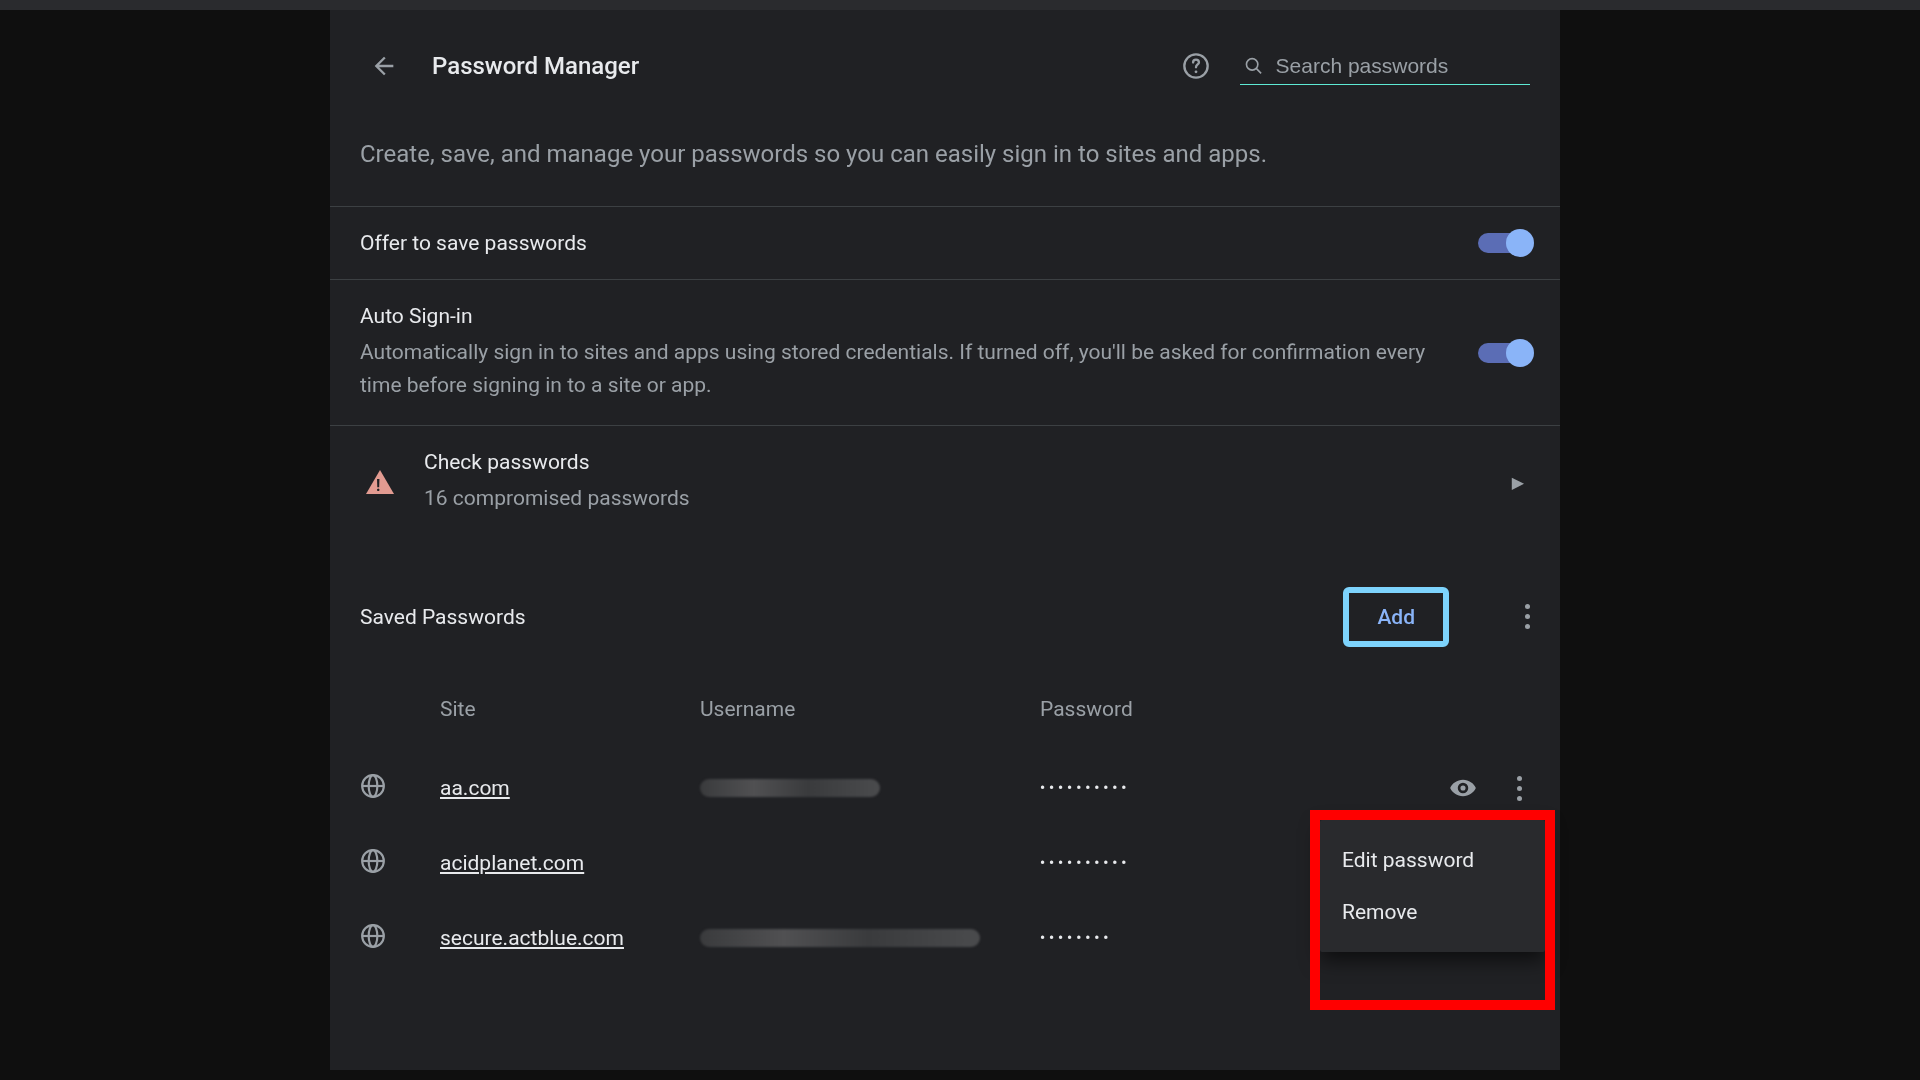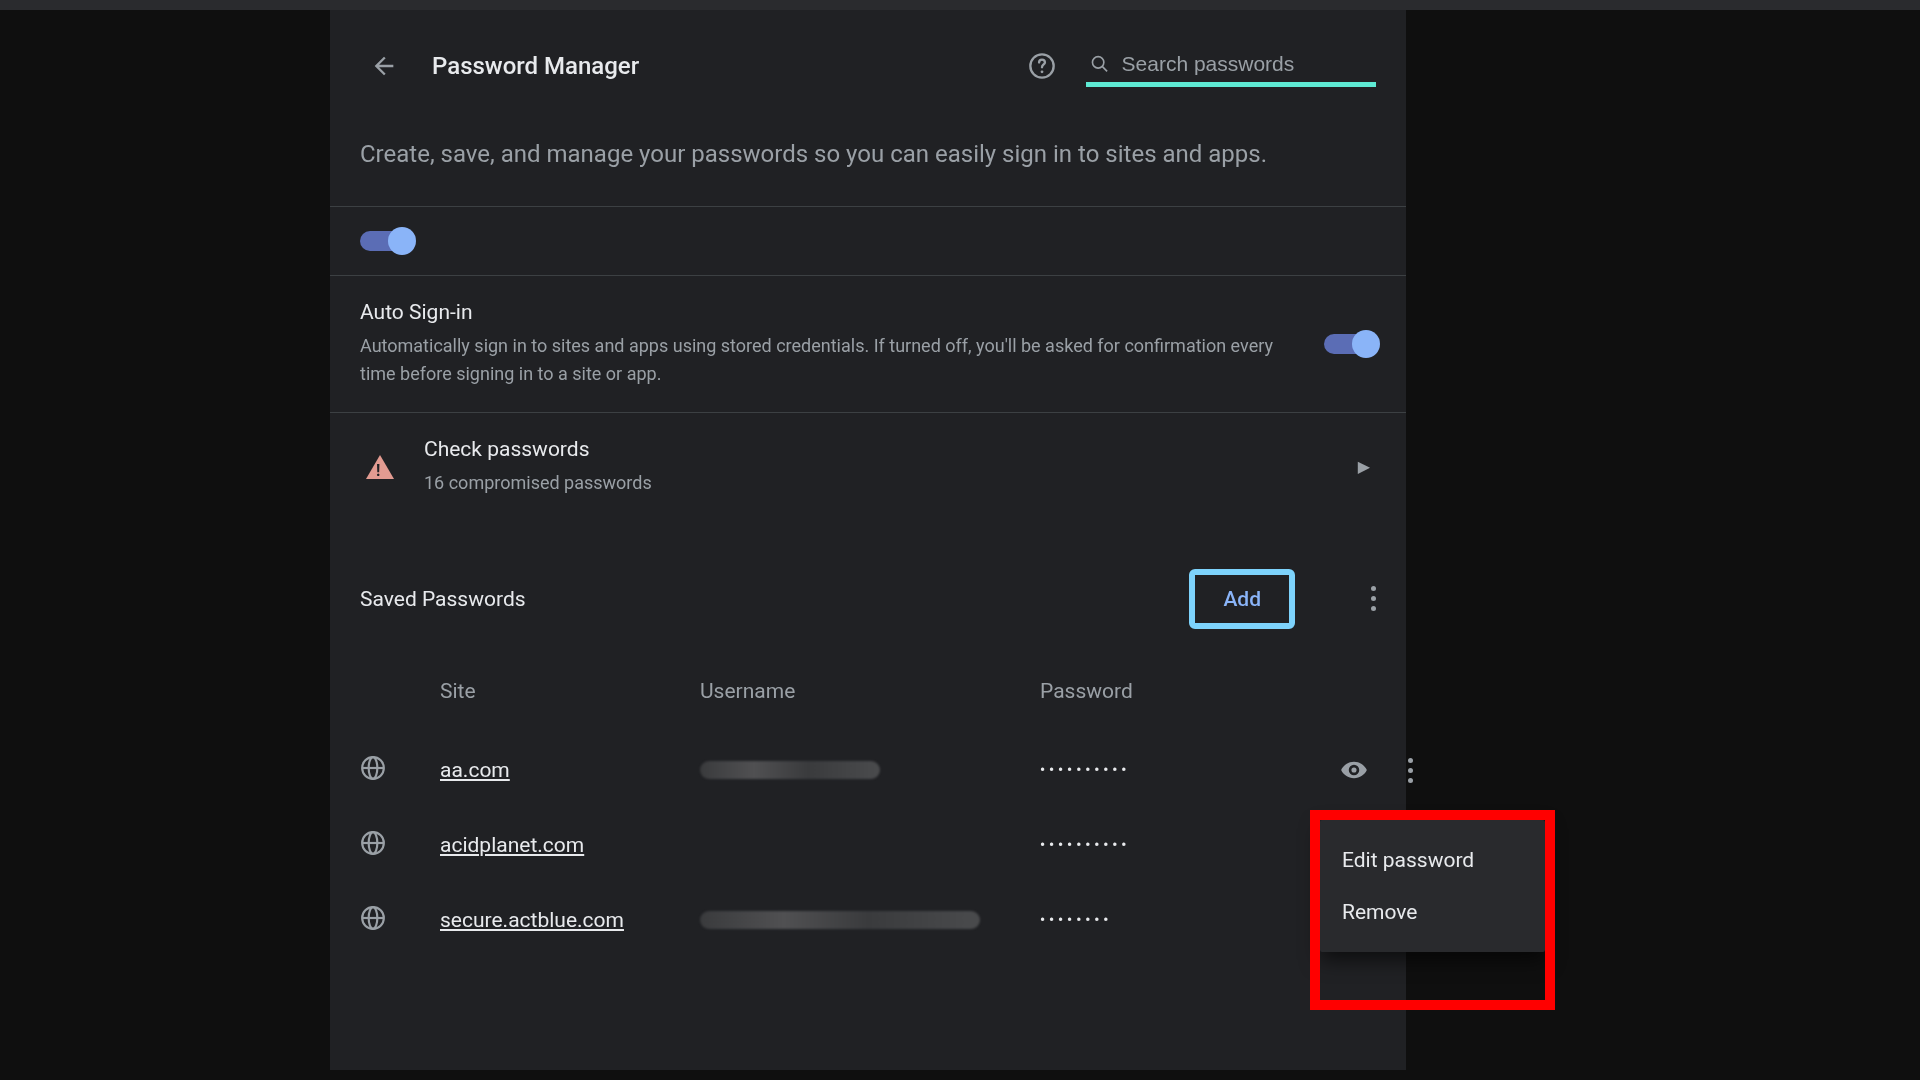--- a/index.html
+++ b/index.html
@@ -1,21 +1,21 @@
 <!DOCTYPE html>
 <html><head>
 <meta charset="utf-8">
 <style>
   * { box-sizing: border-box; margin: 0; padding: 0; }
   html, body { width: 1920px; height: 1080px; background: #0f0f0f; font-family: "Segoe UI", Roboto, Arial, sans-serif; overflow: hidden; }
   .panel {
     position: absolute;
     left: 330px;
     top: 10px;
-    width: 1076px;
+    width: 1230px;
     height: 1060px;
     background: #202124;
     color: #e8eaed;
   }
   .hdr {
     display: flex;
     align-items: center;
     padding: 32px 30px 20px 30px;
   }
   .icon-btn {
@@ -26,21 +26,21 @@
   }
   .title {
     font-size: 24px;
     font-weight: 500;
     margin-left: 24px;
     color: #e8eaed;
   }
   .spacer { flex: 1; }
   .search-wrap {
     display: flex; align-items: center;
-    border-bottom: 5px solid #5eead4;
+    border-bottom: 1px solid #5eead4;
     padding: 6px 4px;
     width: 290px;
     margin-left: 20px;
   }
   .search-wrap input {
     background: transparent; border: none; outline: none;
     color: #e8eaed; font-size: 21px;
     margin-left: 12px; width: 100%;
   }
   .search-wrap input::placeholder { color: #9aa0a6; }
@@ -49,21 +49,21 @@
     color: #9aa0a6;
     font-size: 24px;
   }
   .row {
     display: flex; align-items: center;
     border-top: 1px solid #3c4043;
     padding: 24px 30px;
   }
   .row-text { flex: 1; padding-right: 30px; }
   .row-title { font-size: 21px; color: #e8eaed; }
-  .row-sub { font-size: 18px; color: #9aa0a6; margin-top: 8px; line-height: 1.55; }
+  .row-sub { font-size: 21px; color: #9aa0a6; margin-top: 8px; line-height: 1.55; }
   .toggle {
     position: relative;
     width: 52px; height: 20px;
     background: #5b6db5;
     border-radius: 10px;
   }
   .toggle::after {
     content: '';
     position: absolute;
     right: -4px; top: -4px;
@@ -202,20 +202,23 @@
         <circle cx="10" cy="10" r="7" fill="none" stroke="#9aa0a6" stroke-width="2"></circle>
         <line x1="15" y1="15" x2="21" y2="21" stroke="#9aa0a6" stroke-width="2"></line>
       </svg>
       <input type="text" placeholder="Search passwords" style="">
     </div>
   </div>
 
   <div class="intro">Create, save, and manage your passwords so you can easily sign in to sites and apps.</div>
 
   <div class="row">
+    <div class="row-text">
+      <div class="row-title">Offer to save passwords</div>
+    </div>
     <div class="toggle"></div>
   </div>
 
   <div class="row">
     <div class="row-text">
       <div class="row-title">Auto Sign-in</div>
       <div class="row-sub">Automatically sign in to sites and apps using stored credentials. If turned off, you'll be asked for confirmation every time before signing in to a site or app.</div>
     </div>
     <div class="toggle"></div>
   </div>

